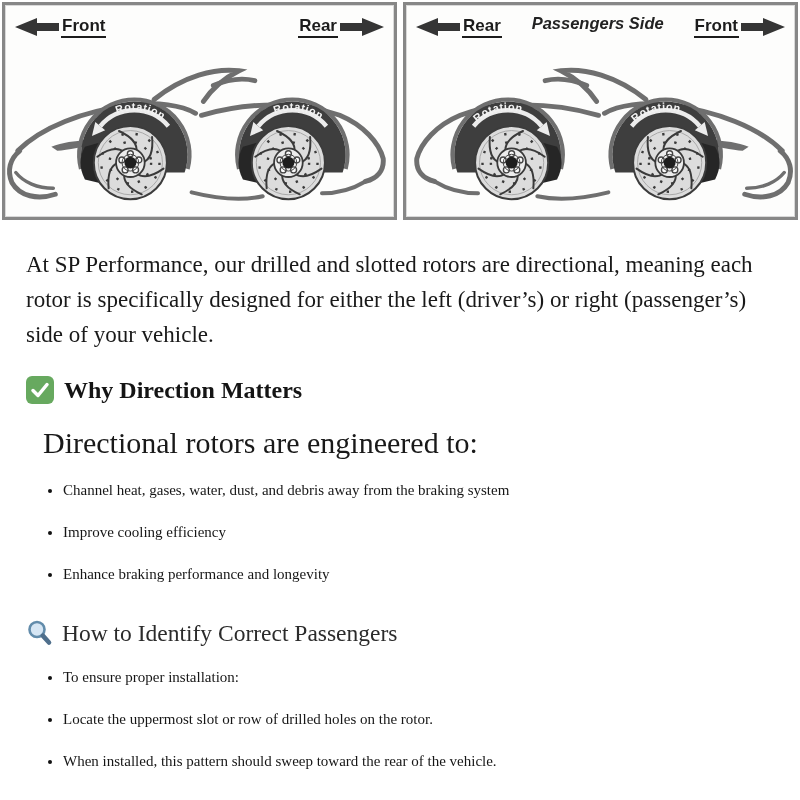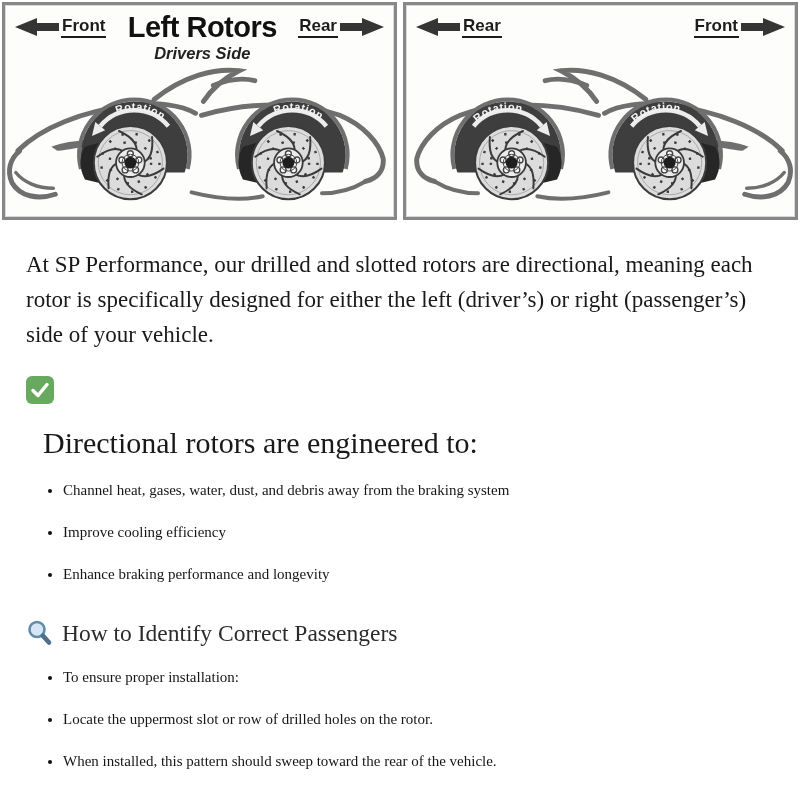--- a/index.html
+++ b/index.html
@@ -64,24 +64,20 @@
 
 <div class="diagram">
 
   <div class="panel">
     <div class="panel-header">
       <div class="dir">
         <svg width="44" height="18" viewBox="0 0 44 18">
           <polygon points="0,9 22,0 22,5 44,5 44,13 22,13 22,18" fill="#353535"></polygon>
         </svg>
         <span class="dir-label">Front</span>
-      </div>
-      <div class="title-block">
-        <div class="panel-title">Left Rotors</div>
-        <div class="panel-subtitle">Drivers Side</div>
       </div>
       <div class="dir">
         <span class="dir-label">Rear</span>
         <svg width="44" height="18" viewBox="0 0 44 18">
           <polygon points="44,9 22,0 22,5 0,5 0,13 22,13 22,18" fill="#353535"></polygon>
         </svg>
       </div>
     </div>
 
     <svg class="car-svg" viewBox="0 0 388 162">
@@ -158,20 +154,21 @@
 
   <div class="panel">
     <div class="panel-header">
       <div class="dir">
         <svg width="44" height="18" viewBox="0 0 44 18">
           <polygon points="0,9 22,0 22,5 44,5 44,13 22,13 22,18" fill="#353535"></polygon>
         </svg>
         <span class="dir-label">Rear</span>
       </div>
       <div class="title-block">
+        <div class="panel-subtitle">Passengers Side</div>
       </div>
       <div class="dir">
         <span class="dir-label">Front</span>
         <svg width="44" height="18" viewBox="0 0 44 18">
           <polygon points="44,9 22,0 22,5 0,5 0,13 22,13 22,18" fill="#353535"></polygon>
         </svg>
       </div>
     </div>
 
     <svg class="car-svg" viewBox="0 0 388 162">
@@ -200,20 +197,21 @@
 
   <p class="intro">At SP Performance, our drilled and slotted rotors are directional, meaning each rotor is specifically designed for either the left (driver’s) or right (passenger’s) side of your vehicle.</p>
 
   <h2 class="sec-heading">
     <span class="hicon">
       <svg width="28" height="28" viewBox="0 0 28 28">
         <rect x="0" y="0" width="28" height="28" rx="6" fill="#67a95f"></rect>
         <path d="M7,14.5 L12,19.5 L21,8.5" stroke="#ffffff" stroke-width="3.5" fill="none" stroke-linecap="round" stroke-linejoin="round"></path>
       </svg>
     </span>
+    <span>Why Direction Matters</span>
   </h2>
 
   <p class="lead">Directional rotors are engineered to:</p>
 
   <ul class="blist">
     <li>Channel heat, gases, water, dust, and debris away from the braking system</li>
     <li>Improve cooling efficiency</li>
     <li>Enhance braking performance and longevity</li>
   </ul>
 

